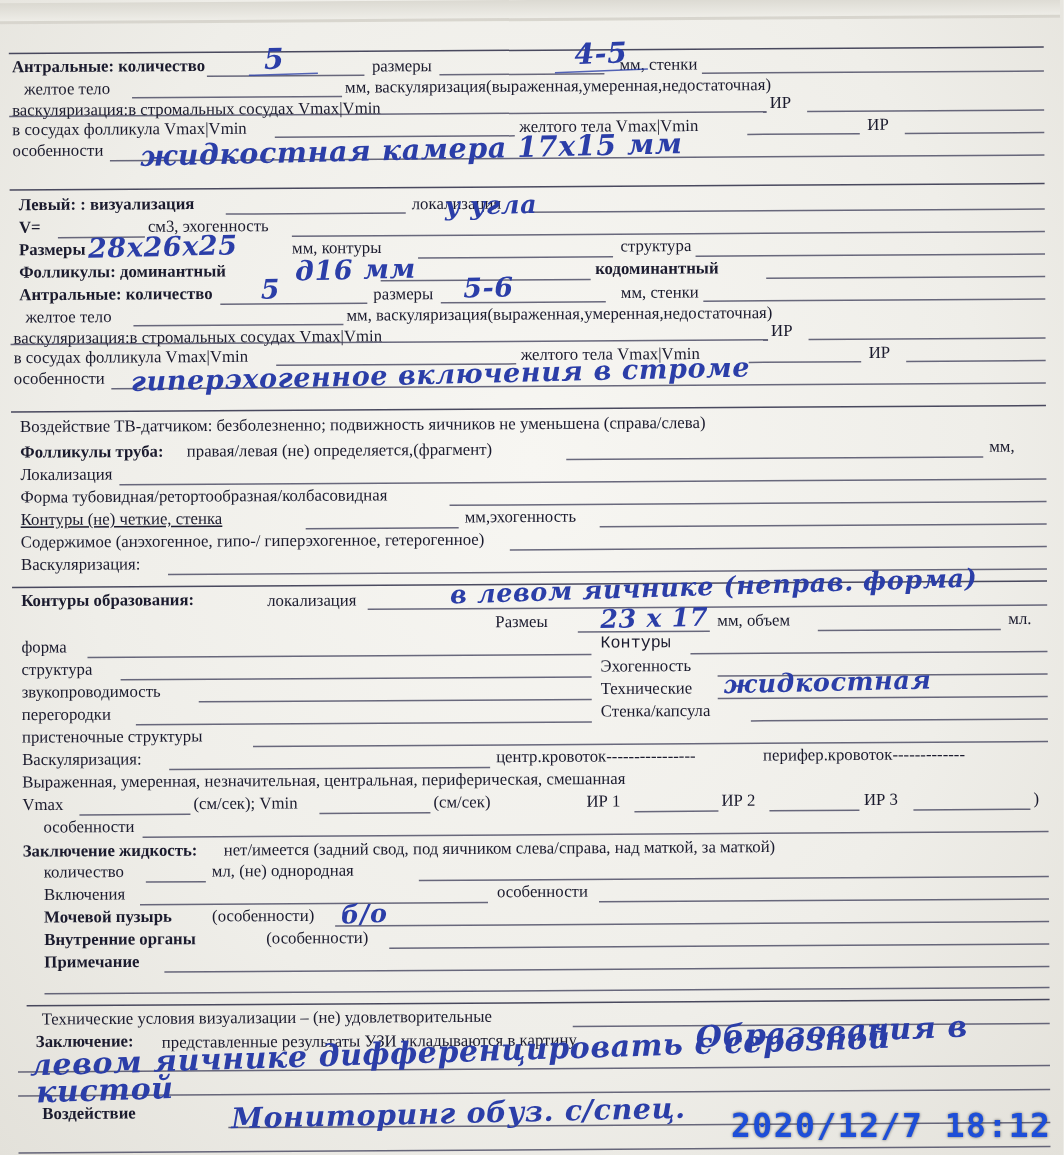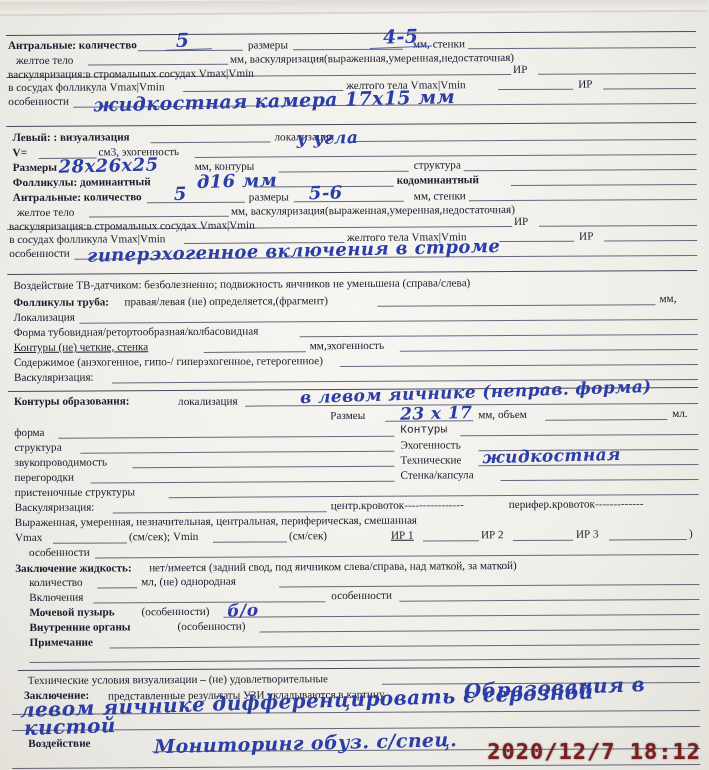--- a/index.html
+++ b/index.html
@@ -37,21 +37,21 @@
     letter-spacing:.4px;
     transform-origin:0 50%;
   }
   .hw.b{font-weight:bold;}
   .u{position:absolute;border-top:1.4px solid #2b3ea8;opacity:.8;}
   
   #stamp{
     position:absolute;right:8px;bottom:6px;
     font-family:"DejaVu Sans Mono", monospace;
     font-size:22px;font-weight:bold;
-    color:#7f1d1d;
+    color:#1d4ed8;
     letter-spacing:1px;
     text-shadow:0 0 2px rgba(0,0,0,.55);
   }
   
   #topedge{
     position:absolute;left:0;top:0;width:709px;height:14px;
     background:linear-gradient(#d9d7cf,#f2f1ec);
     opacity:.9;
   }
   #topfold{position:absolute;left:0;top:12px;width:709px;height:2px;background:#cdcbc2;opacity:.7;}
@@ -221,21 +221,21 @@
   <div class="row" style="left:14px;top:499px;">Васкуляризация:</div>
   <div class="row" style="left:330px;top:499px;">центр.кровоток----------------</div>
   <div class="row" style="left:508px;top:499px;">перифер.кровоток-------------</div>
   <div class="line" style="left:112px;top:511px;width:214px;"></div>
 
   <div class="row" style="left:14px;top:514px;">Выраженная, умеренная, незначительная, центральная, периферическая, смешанная</div>
 
   <div class="row" style="left:14px;top:529px;">Vmax</div>
   <div class="row" style="left:128px;top:529px;">(см/сек); Vmin</div>
   <div class="row" style="left:288px;top:529px;">(см/сек)</div>
-  <div class="row" style="left:390px;top:529px;text-decoration:underline;">ИР 1</div>
+  <div class="row" style="left:390px;top:529px;">ИР 1</div>
   <div class="row" style="left:480px;top:529px;">ИР 2</div>
   <div class="row" style="left:575px;top:529px;">ИР 3</div>
   <div class="row" style="left:688px;top:529px;">)</div>
   <div class="line" style="left:52px;top:541px;width:74px;"></div>
   <div class="line" style="left:212px;top:541px;width:74px;"></div>
   <div class="line" style="left:422px;top:541px;width:56px;"></div>
   <div class="line" style="left:512px;top:541px;width:60px;"></div>
   <div class="line" style="left:608px;top:541px;width:78px;"></div>
 
   <div class="row" style="left:28px;top:544px;">особенности</div>

